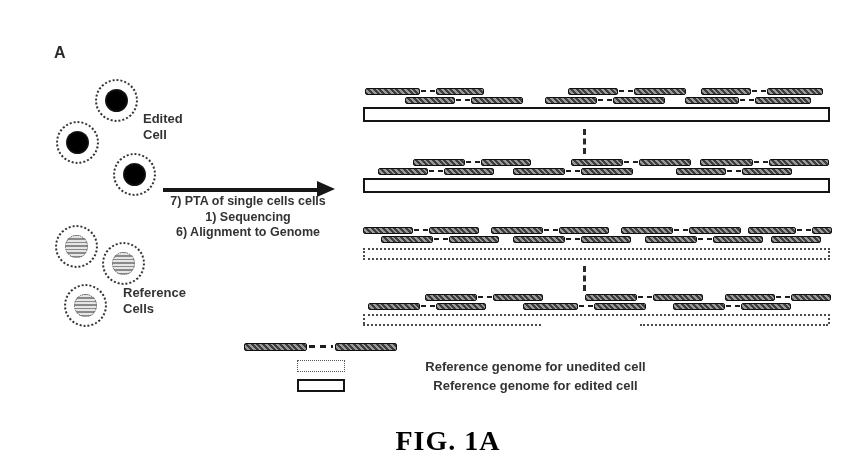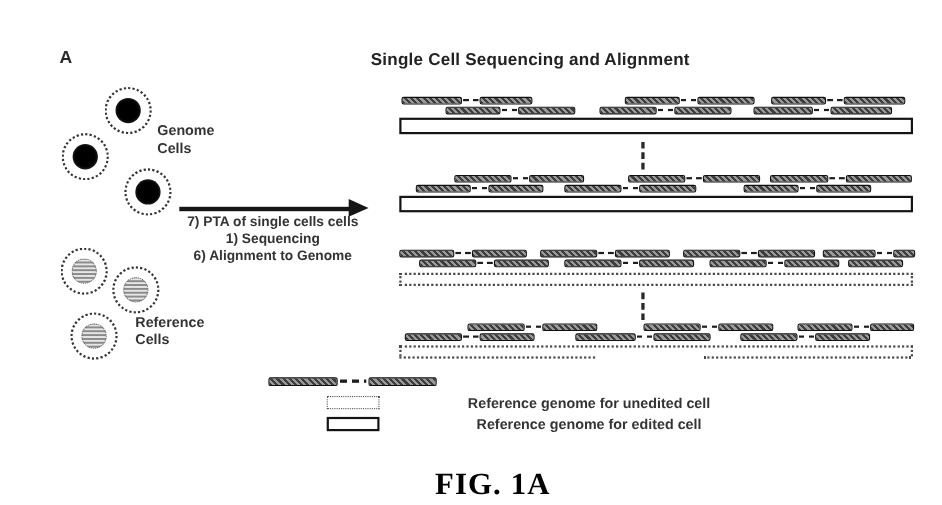--- a/index.html
+++ b/index.html
@@ -62,32 +62,31 @@
   .fig-caption{position:absolute;left:348px;top:425px;width:200px;text-align:center;
     font-family:"Liberation Serif","DejaVu Serif",serif;font-size:28px;font-weight:700;
     letter-spacing:1px;color:#000;}
 </style>
 </head>
 <body>
 
 <div class="stage">
 
   <div class="panel-letter">A</div>
-  <div class="diagram-title">Single Cell Sequencing and Alignment</div>
 
   <div class="cell" style="left:95px;top:79px;">
     <div class="nucleus edited"></div>
   </div>
   <div class="cell" style="left:56px;top:121px;">
     <div class="nucleus edited"></div>
   </div>
   <div class="cell" style="left:113px;top:153px;">
     <div class="nucleus edited"></div>
   </div>
-  <div class="cell-label" id="edited-label">Genome Cells</div>
+  <div class="cell-label" id="edited-label">Edited Cell</div>
 
   <div class="cell" style="left:55px;top:225px;">
     <div class="nucleus unedited"></div>
   </div>
   <div class="cell" style="left:102px;top:242px;">
     <div class="nucleus unedited"></div>
   </div>
   <div class="cell" style="left:64px;top:284px;">
     <div class="nucleus unedited"></div>
   </div>

